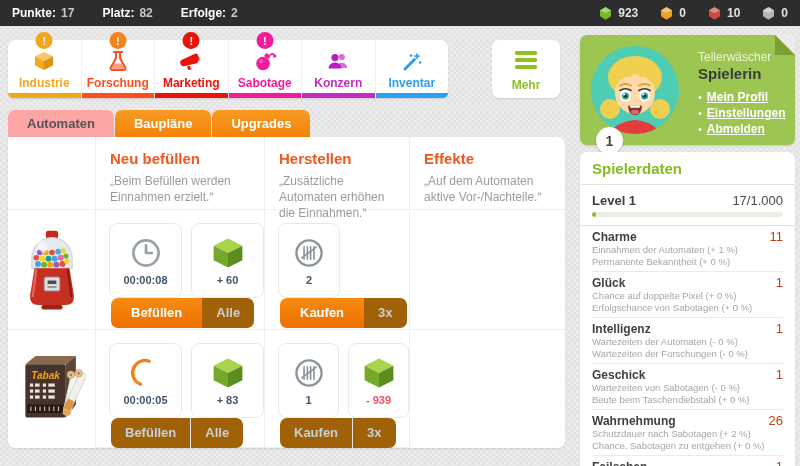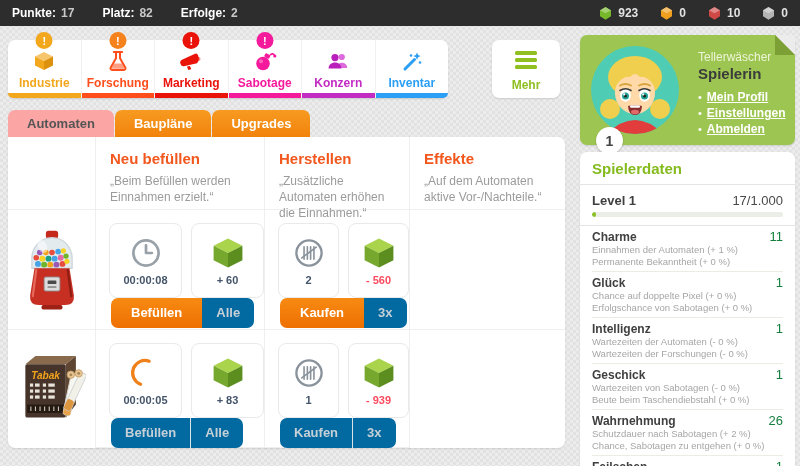--- a/index.html
+++ b/index.html
@@ -71,21 +71,21 @@
   .cards { display:flex; gap:9px; }
   .mini-card { background:#fff; border:1px solid #e9e9e9; border-radius:8px; height:75px;
                display:flex; flex-direction:column; align-items:center; justify-content:center; }
   .mini-card.w80 { width:80px; } .mini-card.w62 { width:62px; }
   .mini-label { font-size:11px; font-weight:bold; color:#44556b; margin-top:3px; }
   .mini-label.neg { color:#fb4a5e; }
   .btn-group { display:inline-flex; margin-top:0; margin-left:2px; border-radius:7px; overflow:hidden; }
   .btn { height:30px; line-height:30px; font-size:13px; font-weight:bold; text-align:center;
          cursor:pointer; border:none; font-family:inherit; }
   .btn.primary { background:linear-gradient(#f78b12,#ee6f00); color:#fff; padding:0 20px; }
-  .btn.ghost { background:#0369a1; color:#c6d0d7; padding:0 14px; }
+  .btn.ghost { background:#a16207; color:#c6d0d7; padding:0 14px; }
   .btn.ghost + .btn.ghost, .btn.ghost.divided { border-left:1px solid #dde2e5; }
   
   .profile { position:absolute; left:580px; top:35px; width:215px; height:110px; background:#9dc551;
              border-radius:7px; box-shadow:0 1px 2px rgba(0,0,0,.12); }
   .fold-bg { position:absolute; top:0; right:0; width:0; height:0;
              border-top:20px solid #ececec; border-left:20px solid transparent; }
   .fold-flap { position:absolute; top:0; right:0; width:0; height:0;
                border-bottom:20px solid #7ca036; border-right:20px solid transparent; }
   .avatar-wrap { position:absolute; left:11px; top:11px; width:88px; height:88px; }
   .lvl-badge { position:absolute; left:5px; top:81px; width:27px; height:27px; background:#fff;
@@ -104,21 +104,21 @@
   .hr { border-top:1px solid #e4e4e4; margin:0 -12px; }
   .level-row { display:flex; justify-content:space-between; align-items:baseline; margin:8px 0 4px; }
   .level-row .ln { font-size:13px; font-weight:bold; color:#3f3f3f; }
   .level-row .lv { font-size:13px; color:#4a4a4a; }
   .pbar { height:5px; background:#ebeee6; border-radius:3px; margin-bottom:8px; overflow:hidden; }
   .pfill { height:100%; background:#8bc127; border-radius:3px; }
   .stat { padding:3px 0 4px; border-bottom:1px solid #e9ede2; }
   .stat:last-child { border-bottom:none; padding-bottom:0; }
   .stat-head { display:flex; justify-content:space-between; align-items:flex-end; }
   .stat-head .sn { font-size:12px; font-weight:bold; color:#3f3f3f; line-height:14px; }
-  .stat-head .sv { font-size:13px; color:#15803d; }
+  .stat-head .sv { font-size:13px; color:#c2410c; }
   .stat .sl { font-size:9.5px; color:#a6a6a6; line-height:11.5px; }
 </style>
 </head>
 <body>
 
 <div class="topbar">
   <div class="tstat">
     <span class="lbl">Punkte:</span>
     <span class="val">17</span>
   </div>
@@ -336,28 +336,20 @@
     </div>
     <div class="cell rowcell">
       <div class="cards">
         <div class="mini-card w62">
           <svg width="36" height="36" viewBox="0 0 40 40">
             <circle cx="20" cy="20" r="14" fill="none" stroke="#8a939b" stroke-width="2.6"></circle>
             <path d="M14.5 13 V27 M18.2 13 V27 M21.8 13 V27 M25.5 13 V27" stroke="#8a939b" stroke-width="1.8" stroke-linecap="round"></path>
             <path d="M12 25.5 L28 13.5" stroke="#8a939b" stroke-width="1.8" stroke-linecap="round"></path>
           </svg>
           <span class="mini-label">2</span>
-        </div>
-        <div class="mini-card w62">
-          <svg width="36" height="36" viewBox="0 0 40 40">
-            <path d="M20 4 L36 12 L20 20 L4 12 Z" fill="#a9d44b"></path>
-            <path d="M4 12 L20 20 V36 L4 28 Z" fill="#76a82e"></path>
-            <path d="M36 12 L20 20 V36 L36 28 Z" fill="#5b8d1f"></path>
-          </svg>
-          <span class="mini-label neg">- 560</span>
         </div>
       </div>
       <div class="btn-group">
         <button class="btn primary">Kaufen</button>
         <button class="btn ghost">3x</button>
       </div>
     </div>
     <div class="cell lastcol"></div>
 
     <div class="cell mcell lastrow">

